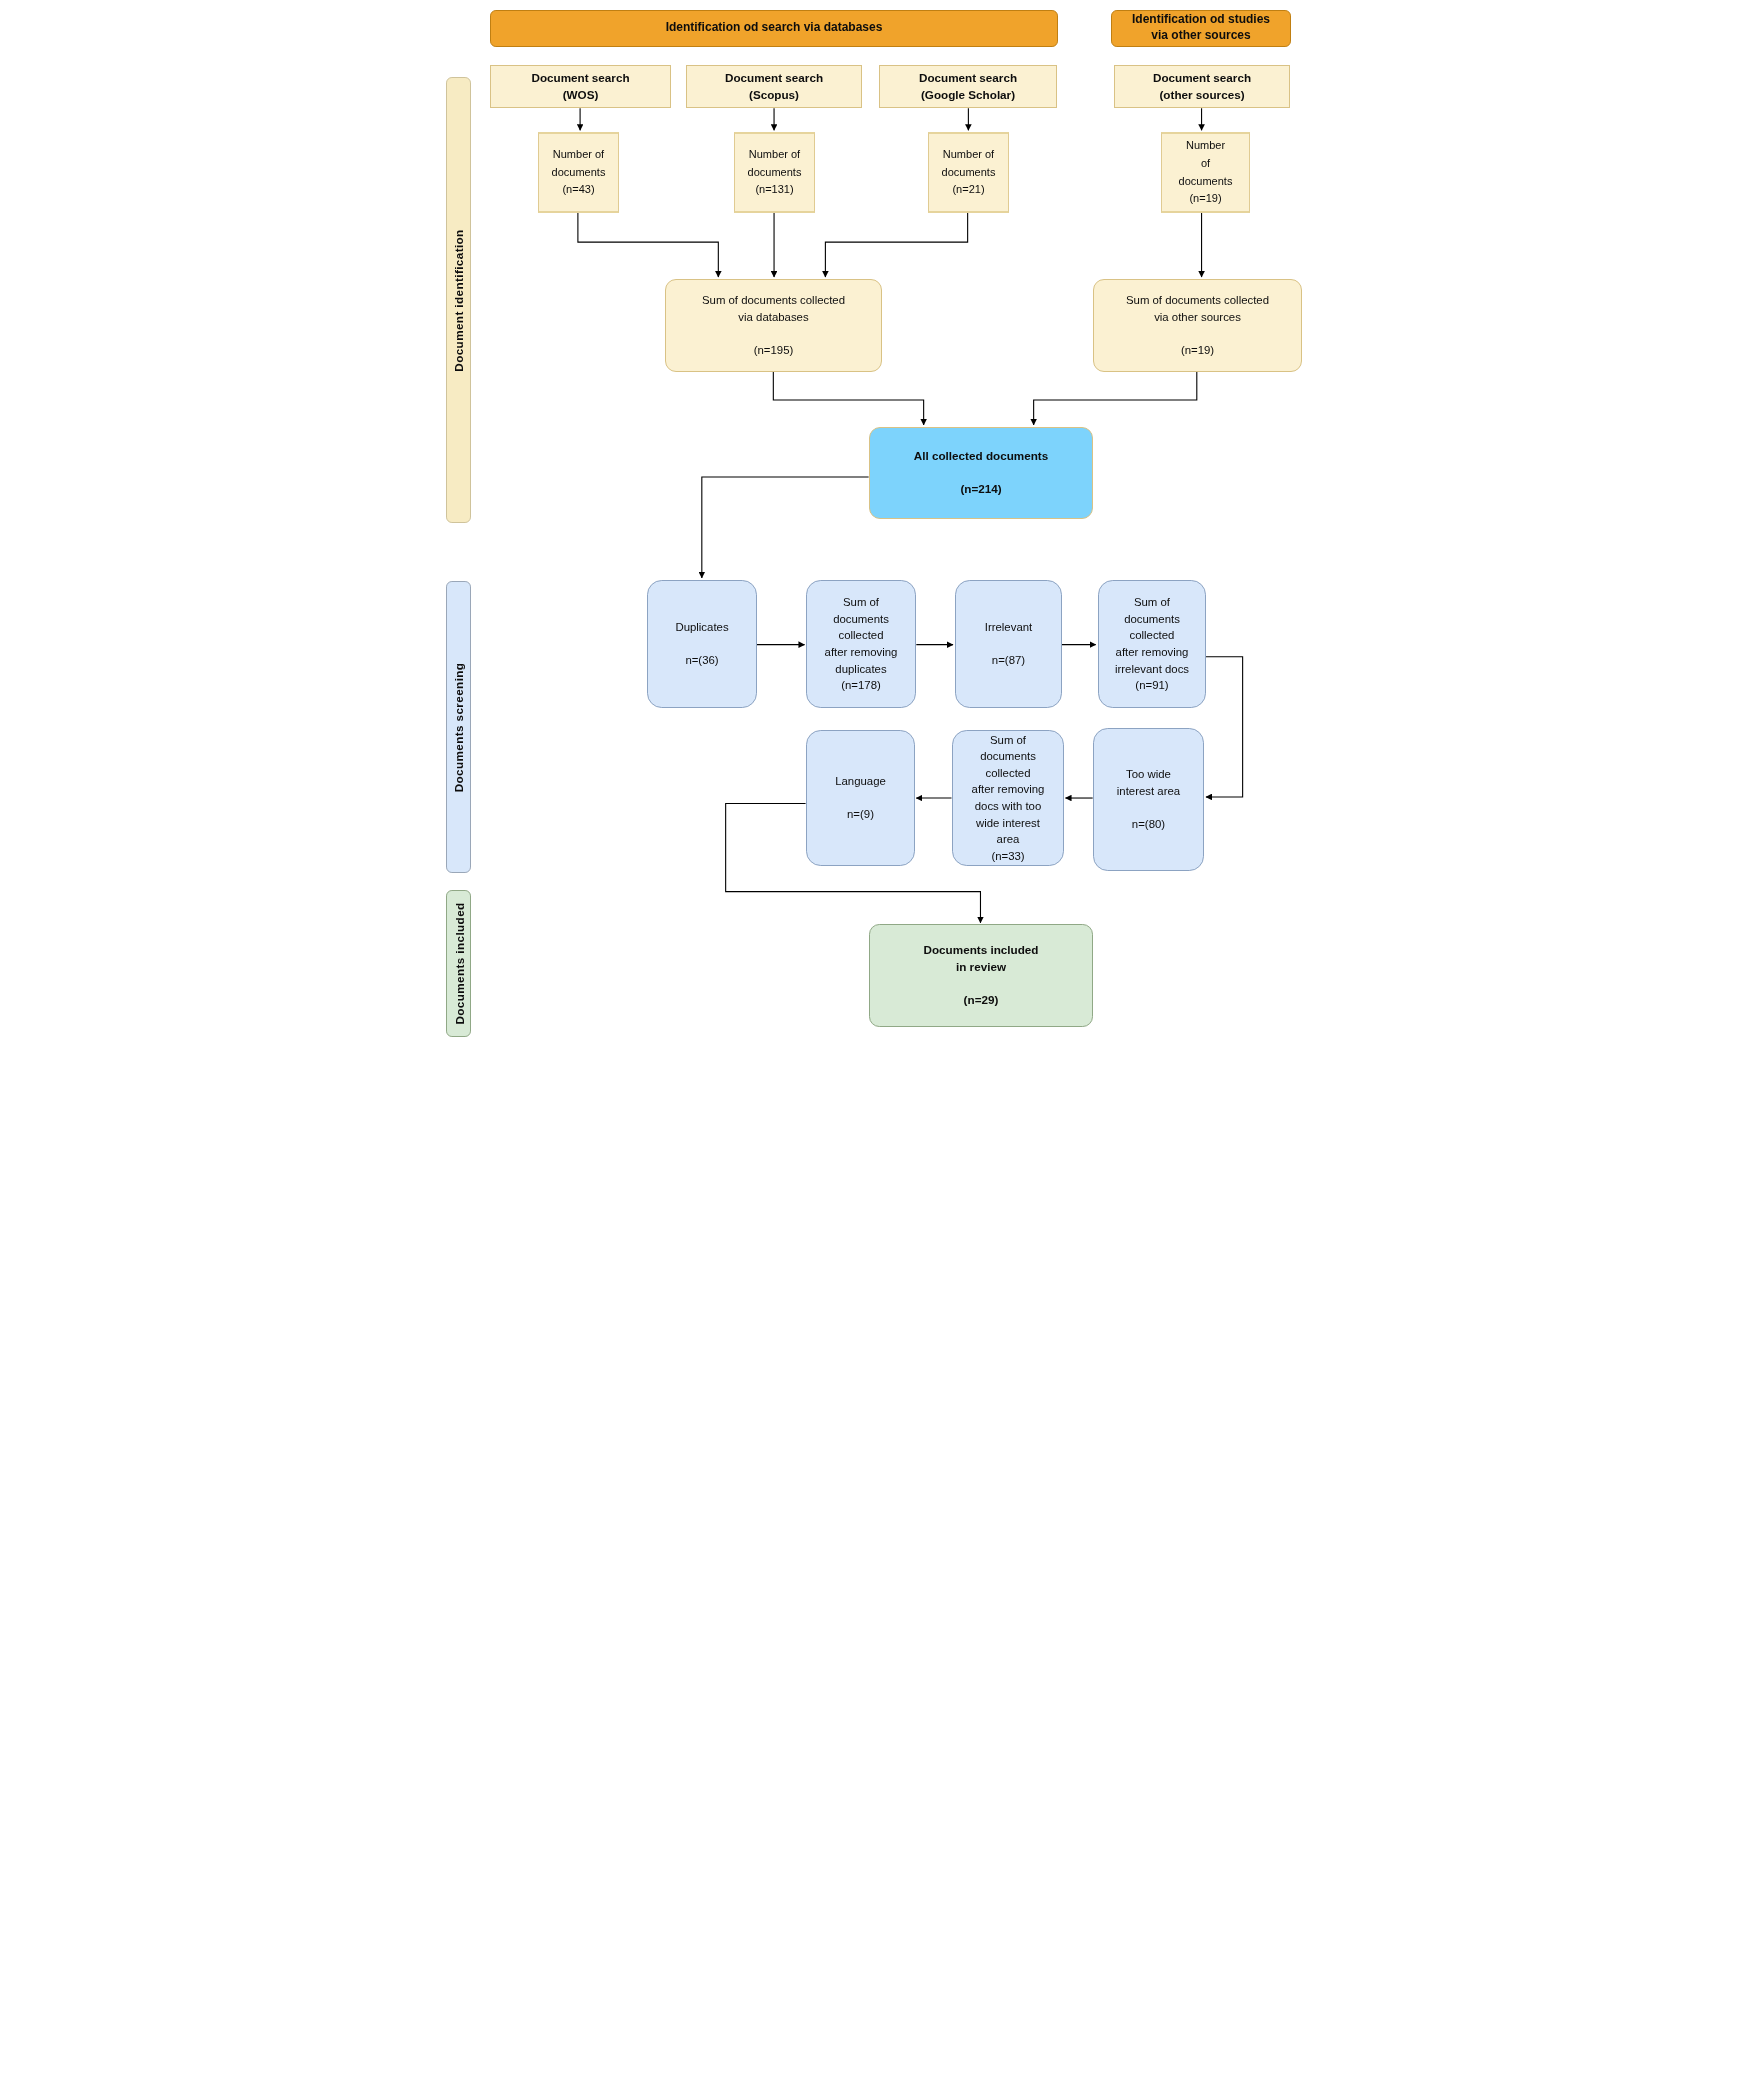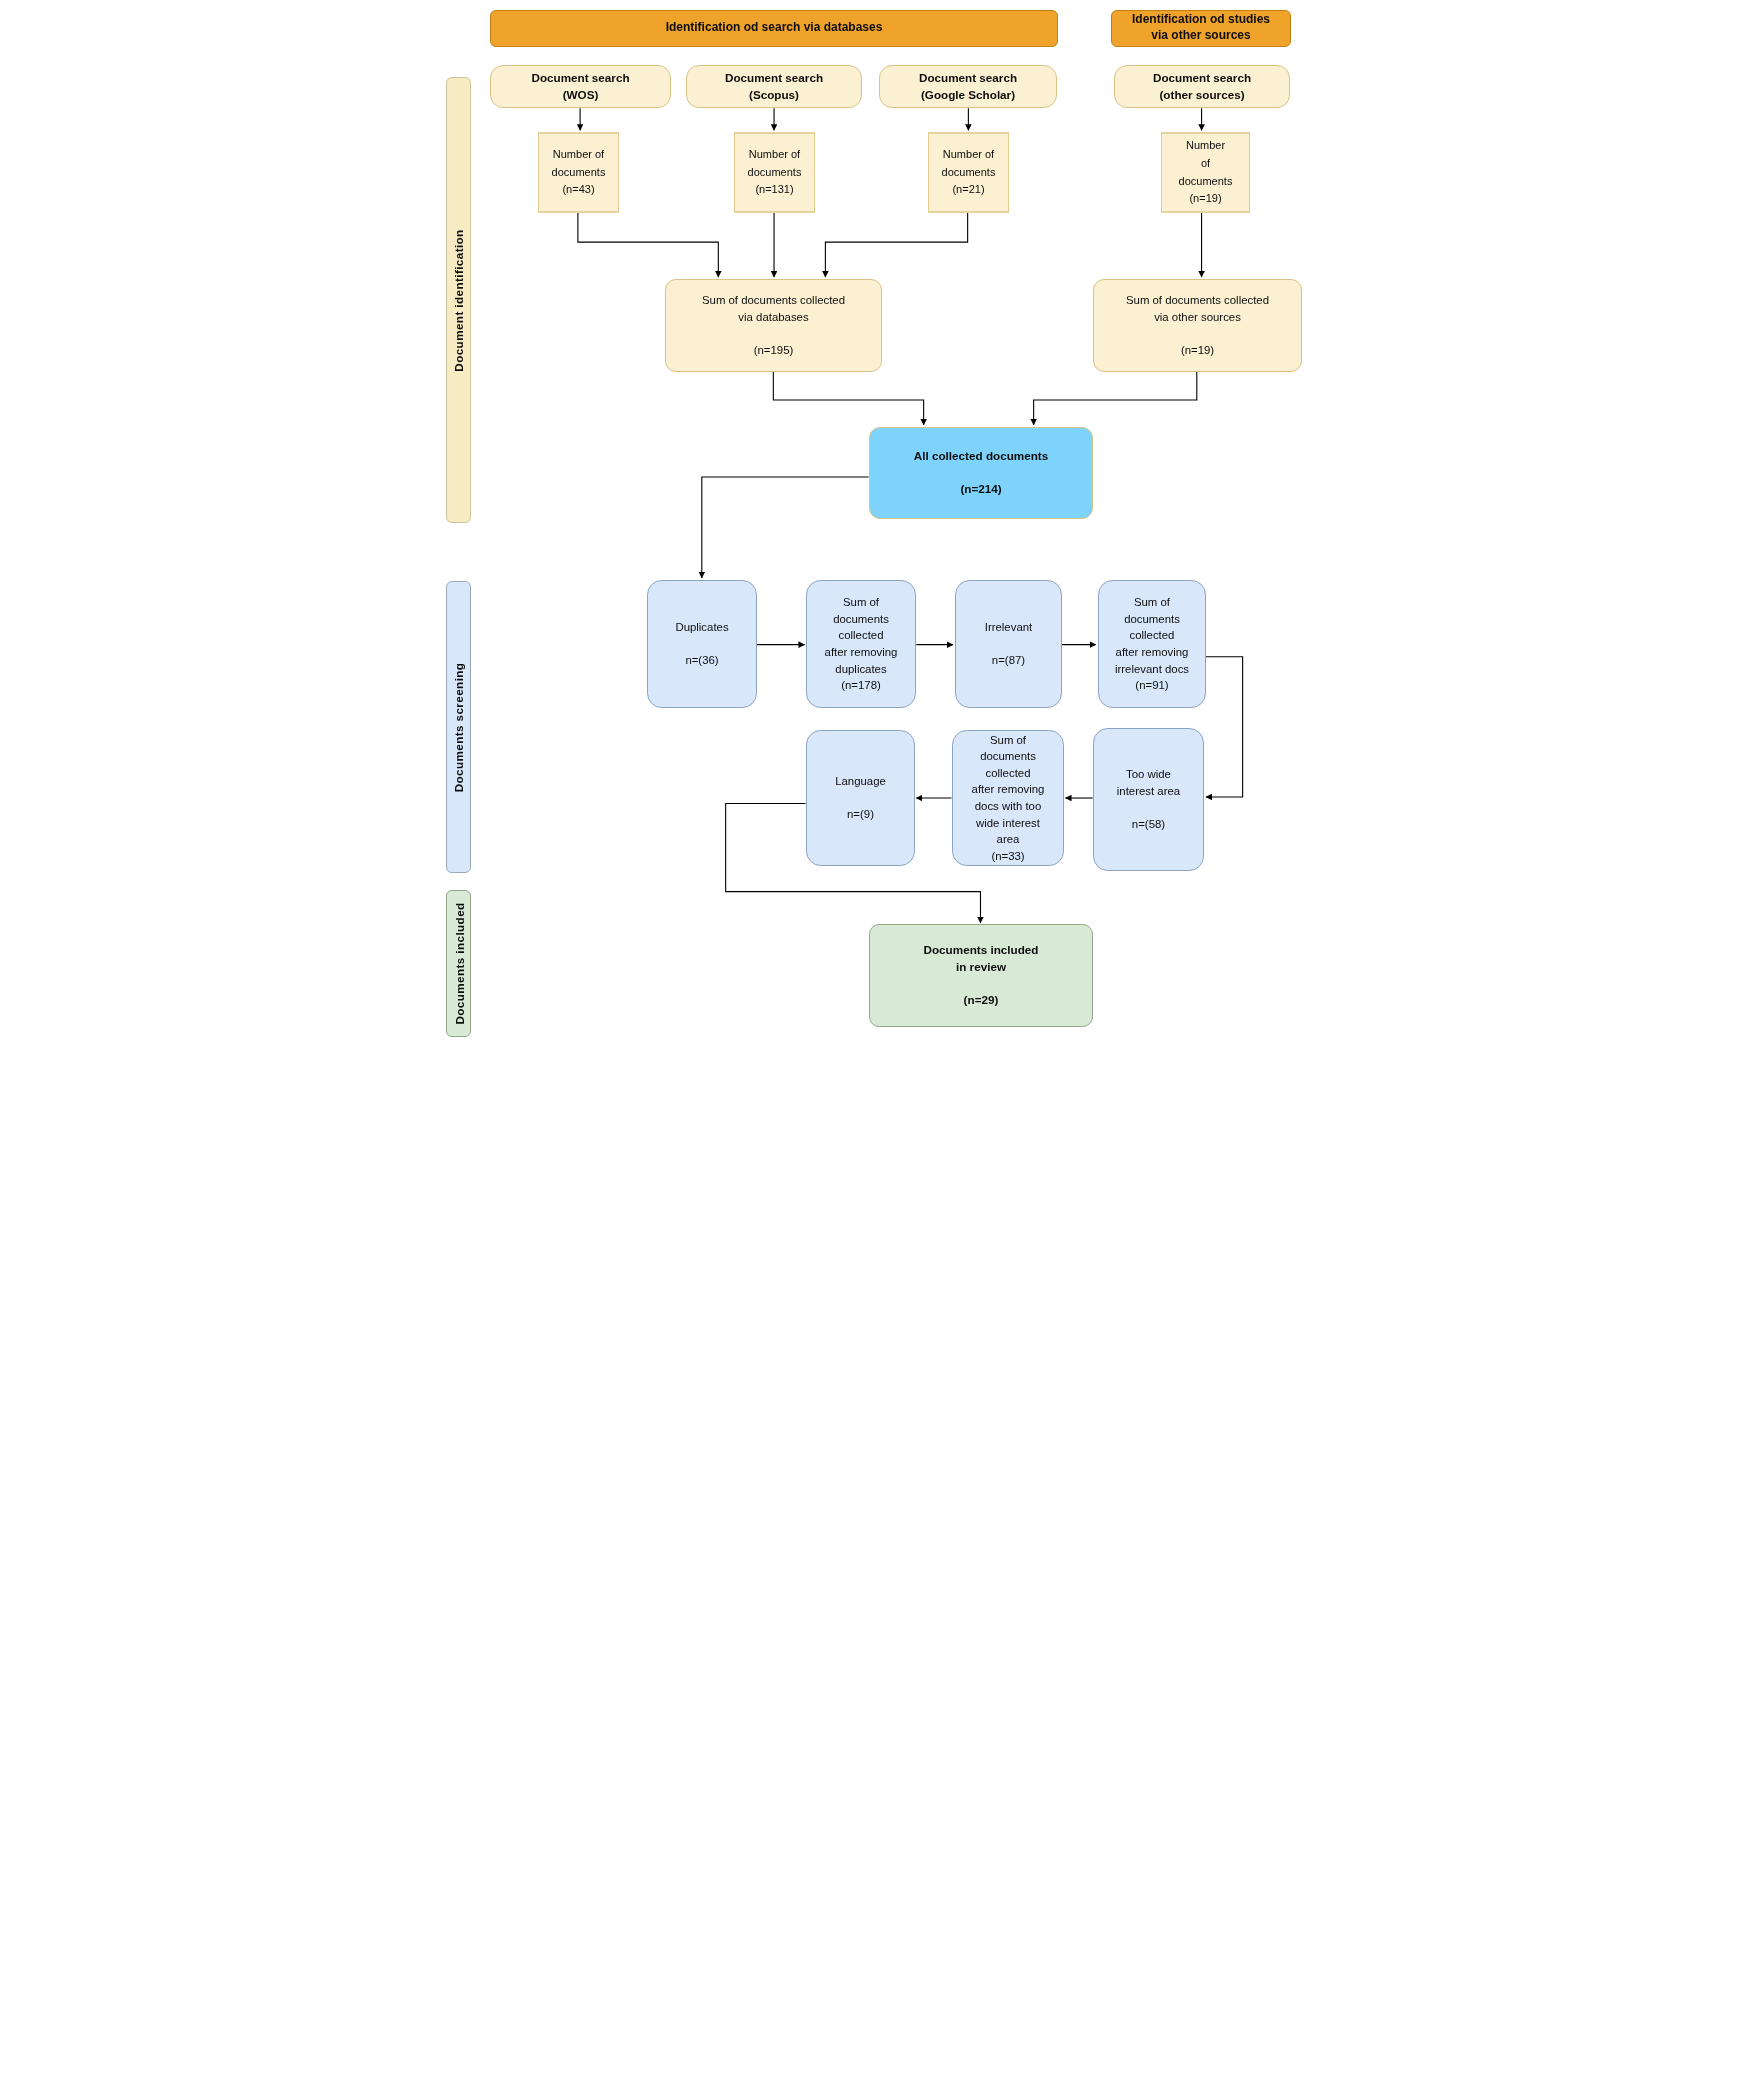--- a/index.html
+++ b/index.html
@@ -2,21 +2,21 @@
 <html style="font-size:11.7px"><head>
 <meta charset="utf-8">
 <style>
   html,body{margin:0;padding:0;background:#ffffff;font-family:"Liberation Sans",sans-serif;}
   #stage{position:relative;width:874px;height:1049px;margin:0 auto;background:#ffffff;overflow:hidden;}
   #wires{position:absolute;left:0;top:0;width:873px;height:1049px;z-index:1;}
   #wires polyline{fill:none;stroke:#000000;stroke-width:3px;}
   .box{position:absolute;z-index:2;box-sizing:border-box;display:flex;align-items:center;justify-content:center;
        text-align:center;white-space:pre-line;color:#0d0d0d;}
   .hdr{background:#F0A32B;border:0.7px solid #C07F12;border-radius:5.9px;font-weight:bold;font-size:12px;line-height:1.3;}
-  .cream{background:#FBF1D2;border:0.7px solid #D9C285;border-radius:13px;font-weight:bold;font-size:11.7px;line-height:1.45;}
+  .cream{background:#FBF1D2;border:0.7px solid #D9C285;border-radius:0;font-weight:bold;font-size:11.7px;line-height:1.45;}
   .rect{background:#FBF1D2;border:0.7px solid #E0CB92;border-top:2.2px solid #E6D49C;border-bottom:2.2px solid #E6D49C;
         border-radius:0;font-size:11px;font-weight:normal;line-height:1.6;}
   .round{background:#FBF1D2;border:0.7px solid #D9C285;border-radius:11px;font-size:11.4px;font-weight:normal;line-height:1.45;justify-content:center;}
   .roundb{background:#7dd3fc;border:0.7px solid #D9C285;border-radius:11px;font-size:11.7px;font-weight:bold;line-height:1.45;}
   .blue{background:#D8E7FA;border:0.7px solid #8CA3C2;border-radius:14.7px;font-size:11.4px;font-weight:normal;line-height:1.45;}
   .green{background:#D8EAD6;border:0.7px solid #90A886;border-radius:10.3px;font-size:11.7px;font-weight:bold;line-height:1.45;}
   .vert{border-radius:5.9px;font-weight:bold;font-size:11.7px;}
   .vert span{transform:rotate(-90deg);white-space:nowrap;letter-spacing:0.4px;}
   .vy{background:#F7EBC3;border:0.7px solid #CFC39B;}
   .vb{background:#D8E7FA;border:0.7px solid #9AA7B8;}
@@ -111,21 +111,21 @@
 documents
 collected
 after removing
 docs with too
 wide interest
 area
 (n=33)</span></div>
     <div class="box blue" style="left: 657px; top: 728px; width: 111px; height: 143px;"><span>Too wide
 interest area
 
-n=(58)</span></div>
+n=(80)</span></div>
     <div class="box green" style="left: 433px; top: 924px; width: 224px; height: 103px;"><span>Documents included
 in review
 
 (n=29)</span></div>
     <div class="box vert vy" style="left: 10.3px; top: 77px; width: 24.6px; height: 446px;"><span>Document identification</span></div>
     <div class="box vert vb" style="left: 10.3px; top: 581px; width: 24.6px; height: 292px;"><span>Documents screening</span></div>
     <div class="box vert vg" style="left: 10.3px; top: 890px; width: 24.6px; height: 147px;"><span>Documents included</span></div>
   </div>
 
 

